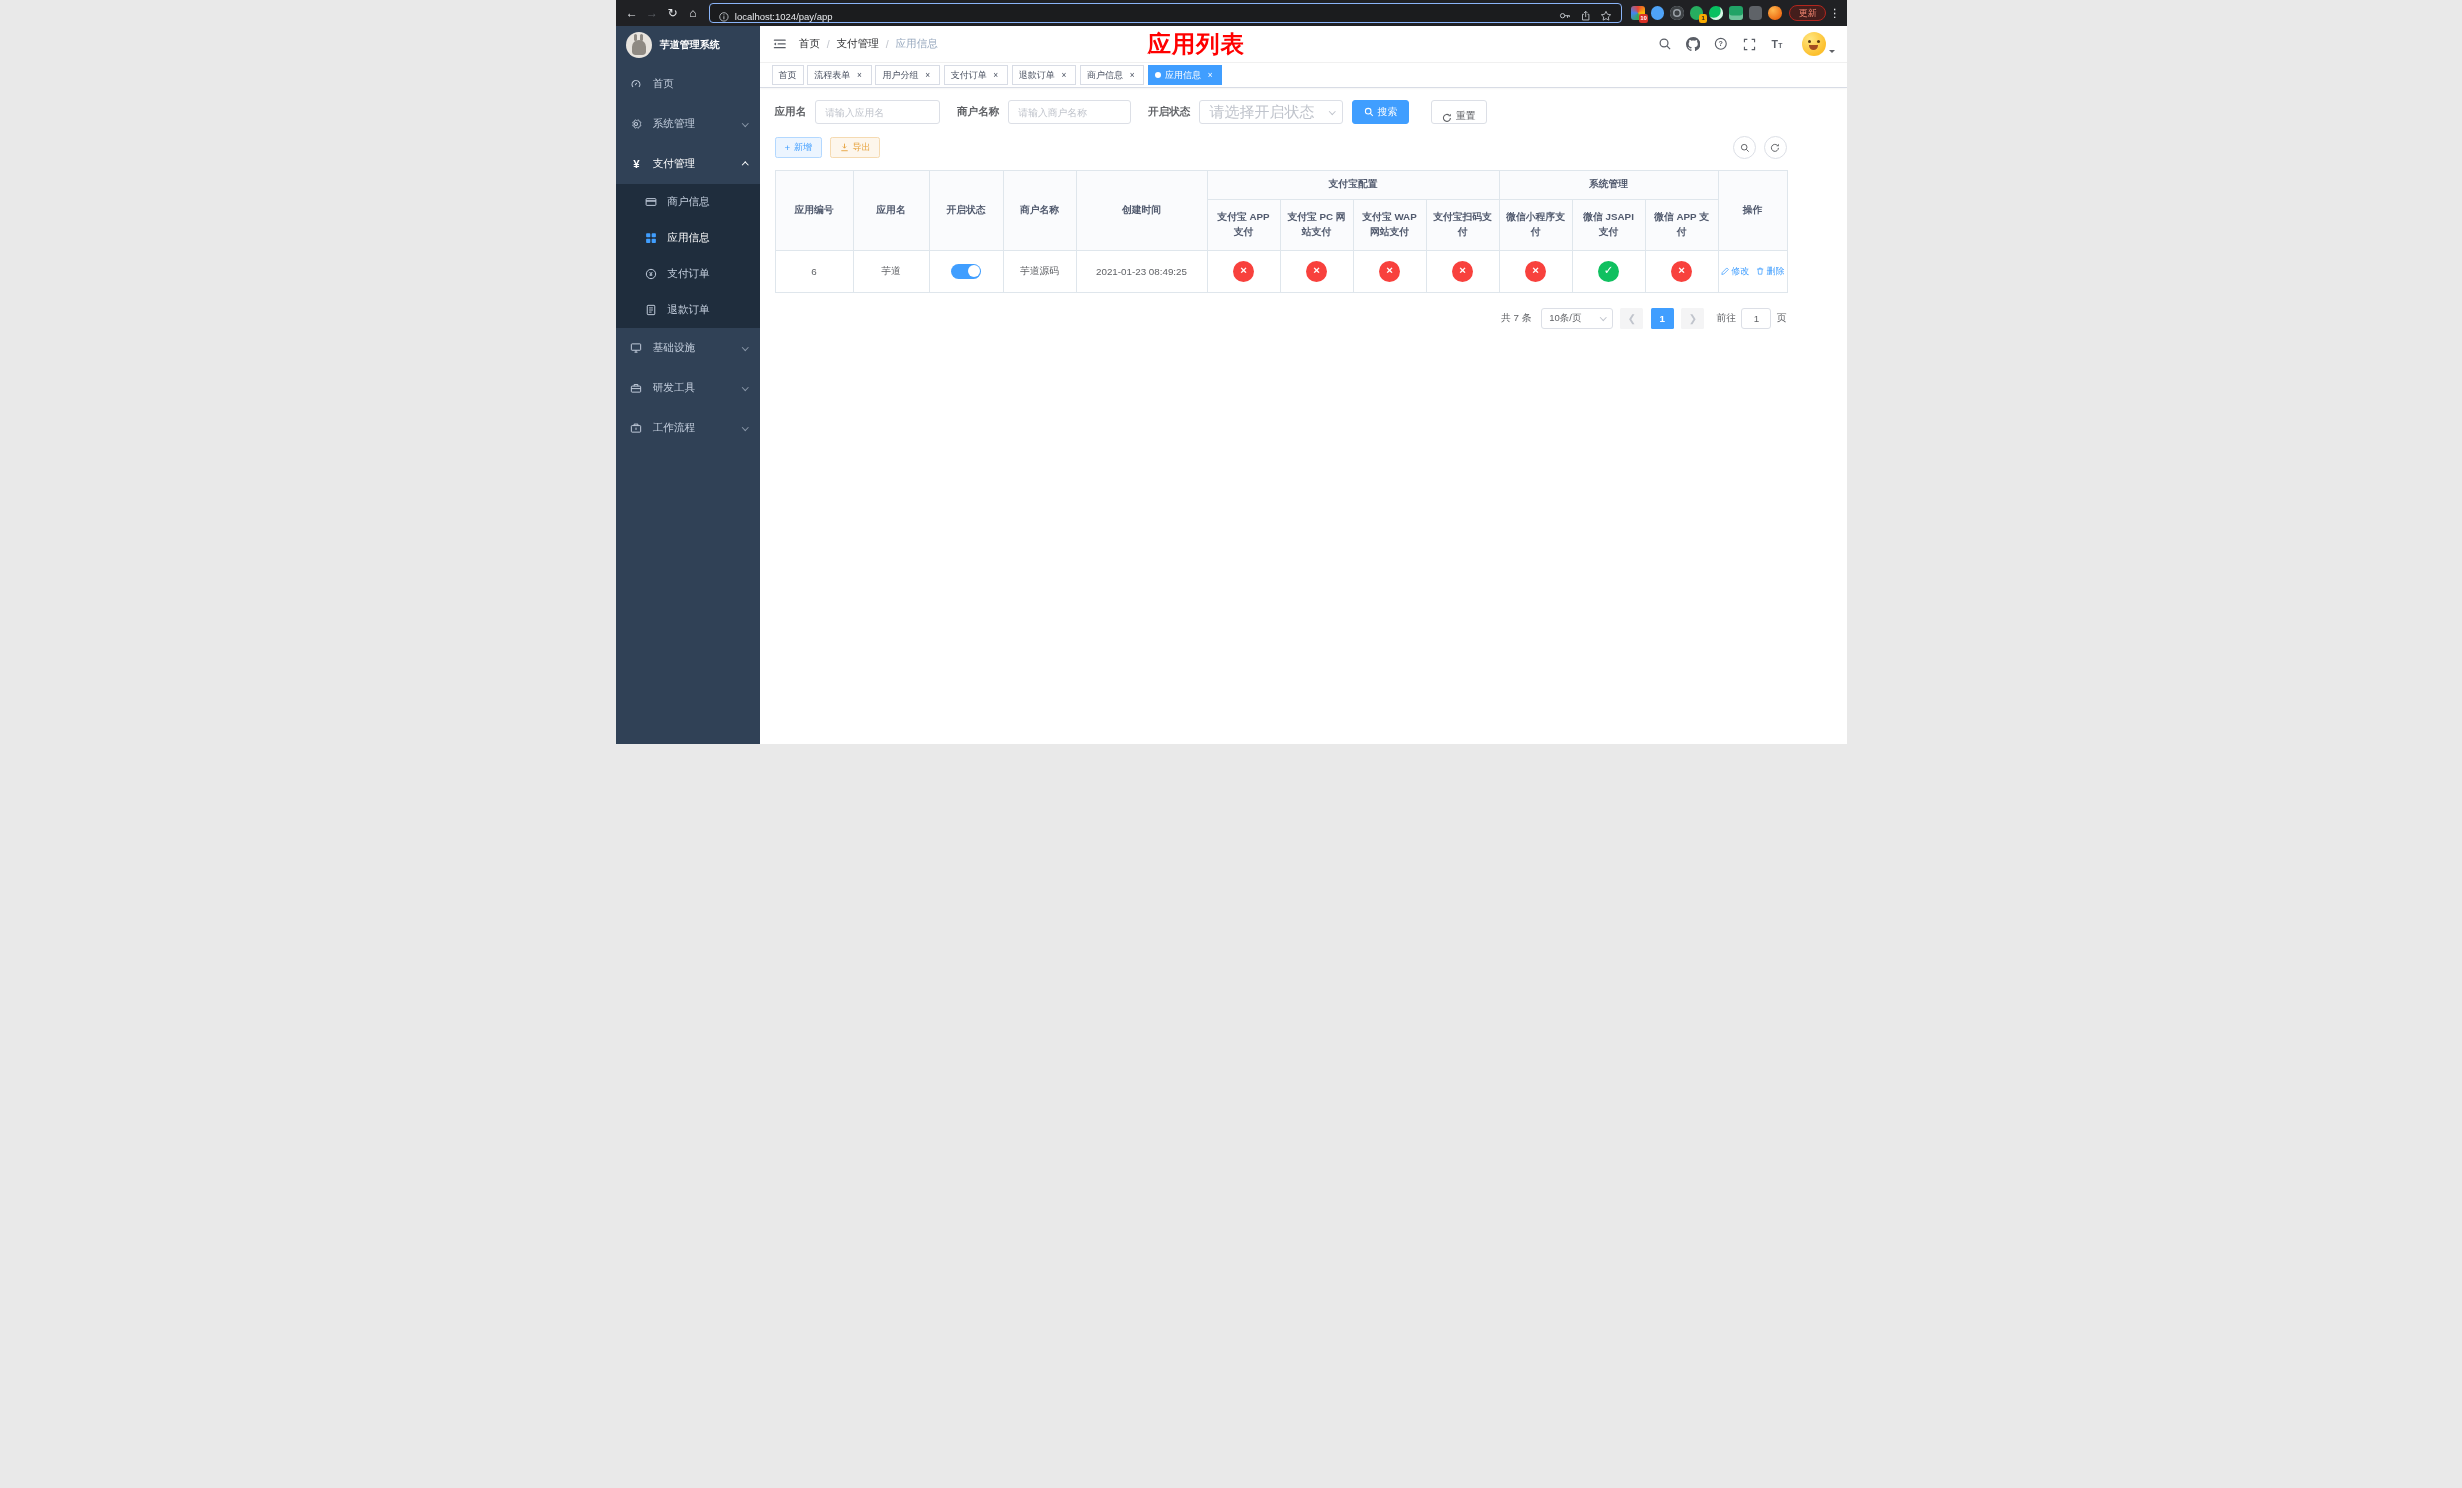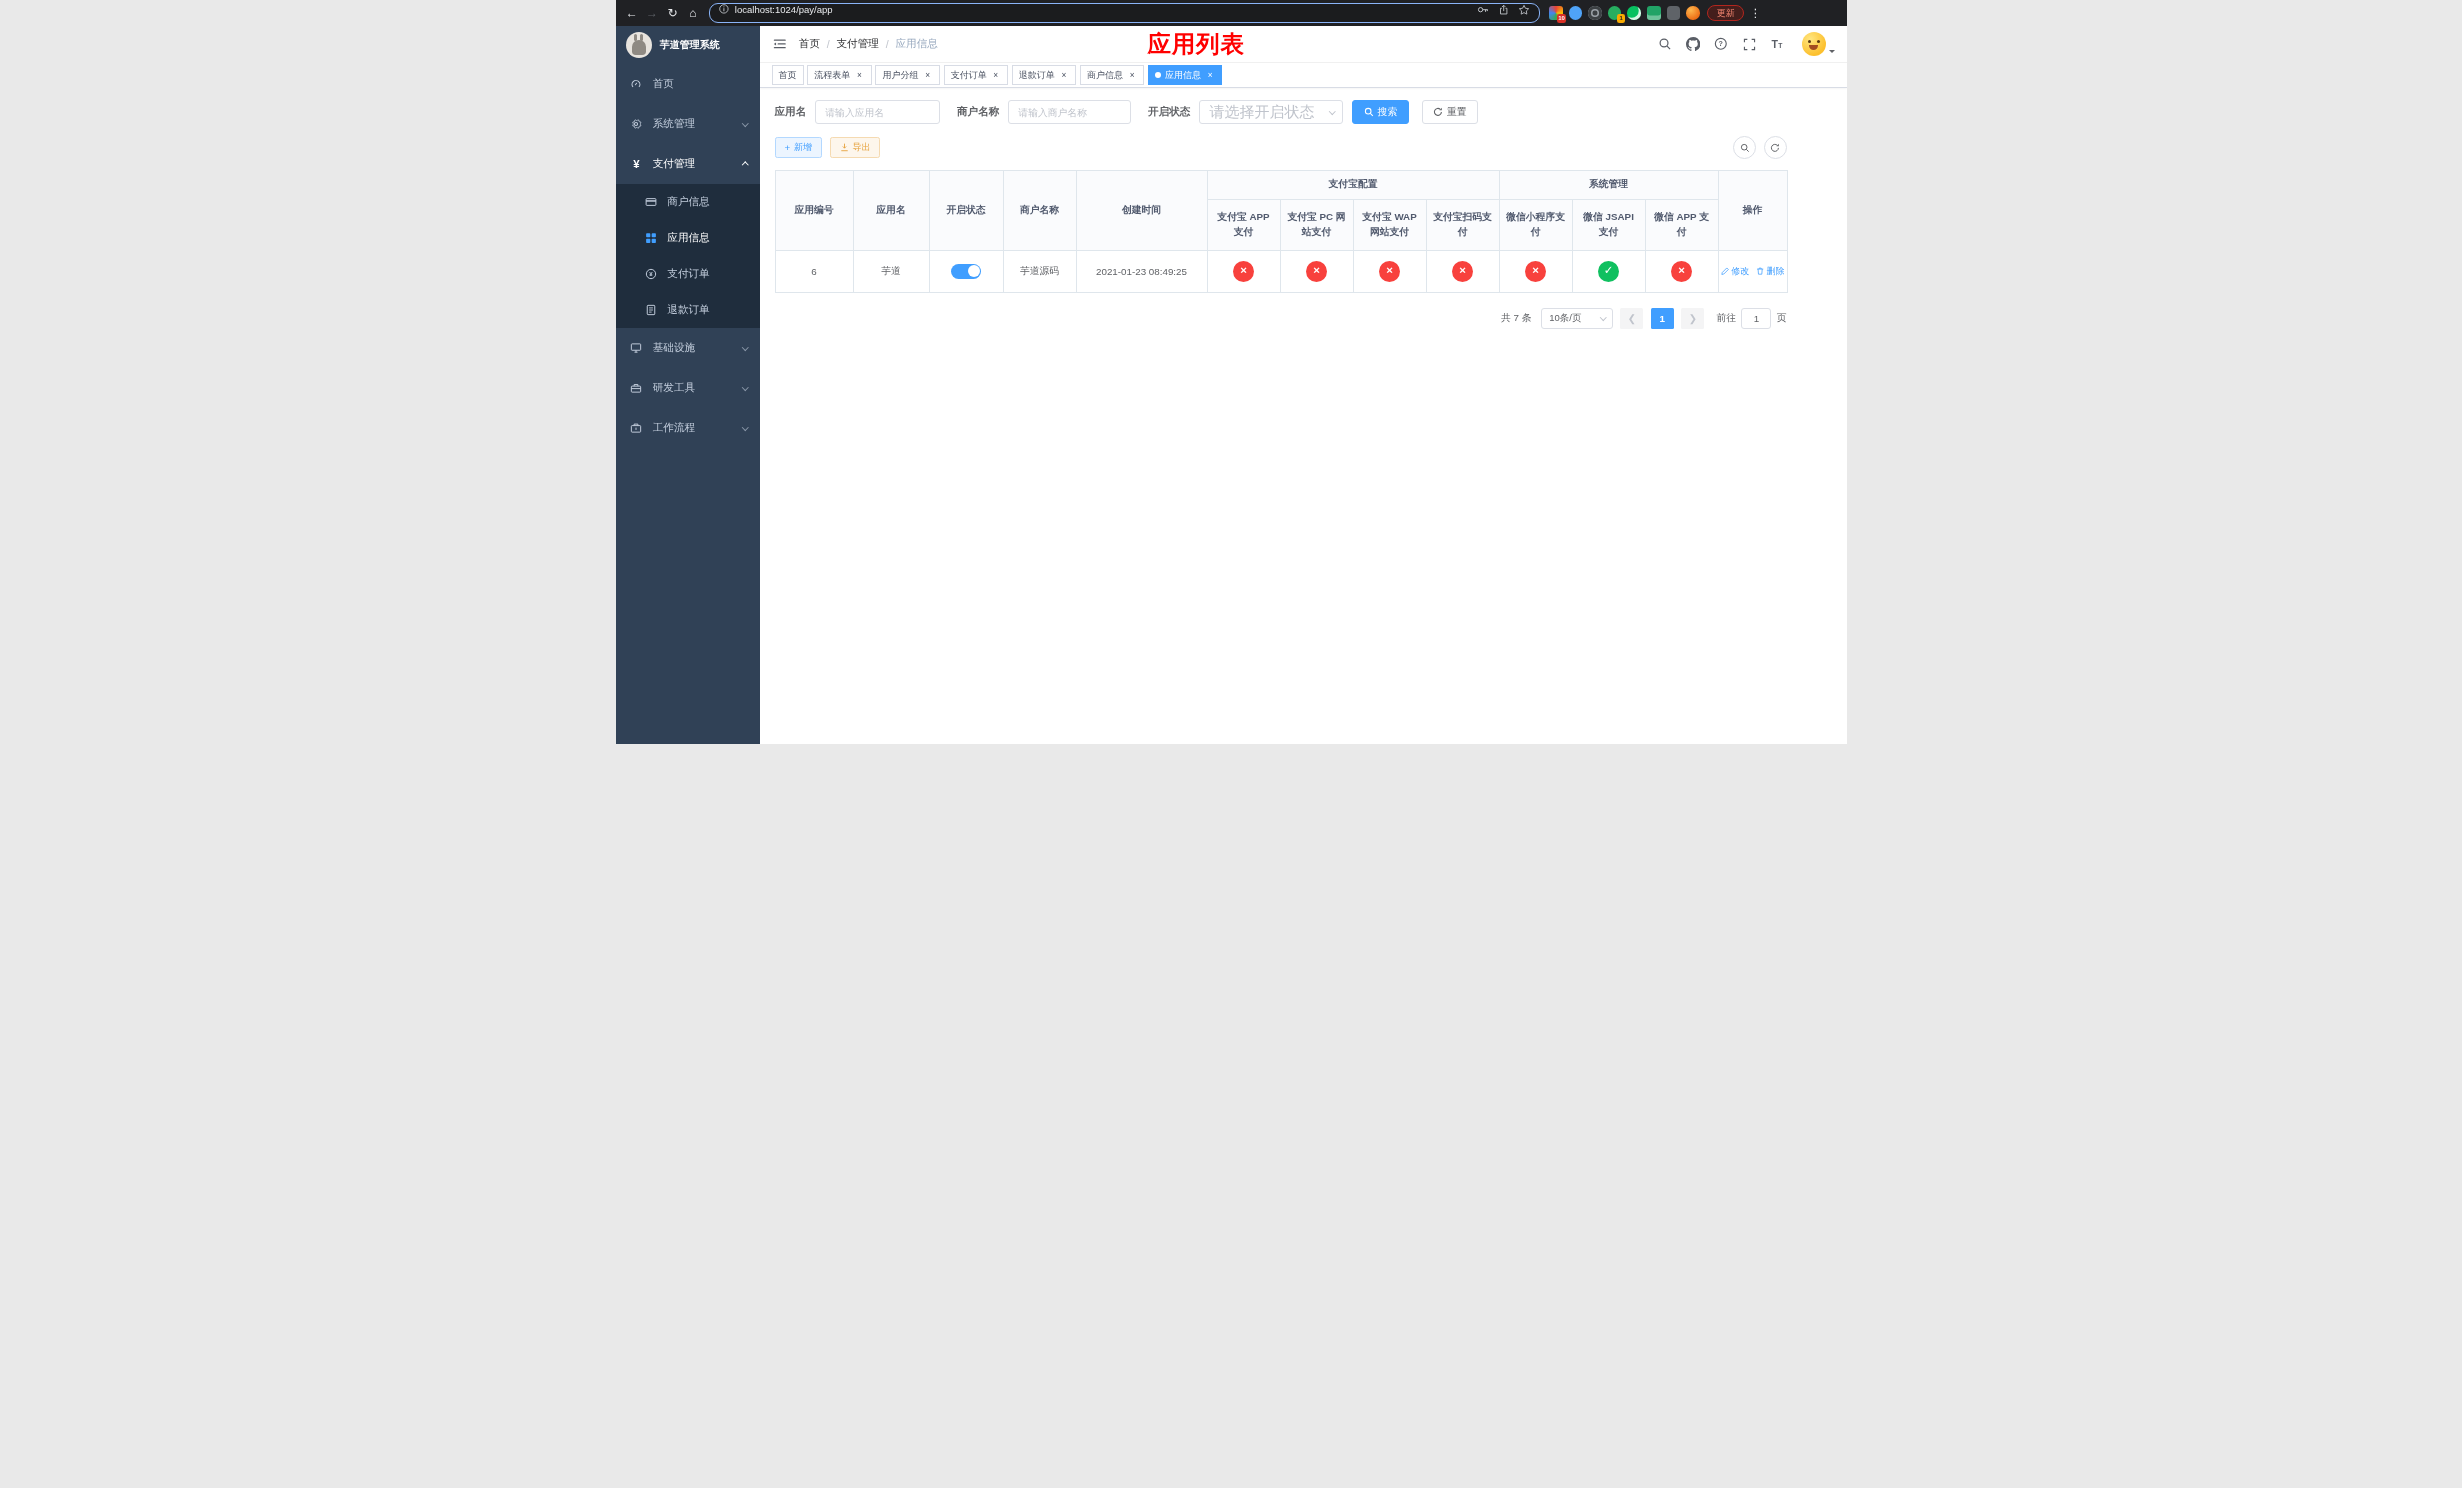--- a/index.html
+++ b/index.html
@@ -5,22 +5,22 @@
   * { margin:0; padding:0; box-sizing:border-box; }
   html,body { background:#e9e9e9; }
   body { font-family:"Liberation Sans","DejaVu Sans",sans-serif; }
   .screen { width:1231px; height:744px; background:#fff; position:relative; overflow:hidden; margin:0 auto; }
 
   
   .browser-bar { height:26px; background:#202124; display:flex; align-items:center; padding:0 6px; }
   .nav-btn { width:20.4px; height:20.4px; display:flex; align-items:center; justify-content:center;
              color:#e8eaed; font-size:12px; border-radius:50%; cursor:pointer; flex-shrink:0; }
   .nav-btn.disabled { color:#5f6368; }
-  .url-bar { width:831px; height:19.7px; border-radius:9px; background:#1b1c1e; border:1.5px solid #8ab4f8;
-             display:flex; align-items:flex-start; padding:0 9px; margin:0 6px; gap:6px; flex-shrink:0; }
+  .url-bar { width:913px; height:19.7px; border-radius:4px; background:#1b1c1e; border:1.5px solid #8ab4f8;
+             display:flex; align-items:flex-end; padding:0 9px; margin:0 6px; gap:6px; flex-shrink:0; }
   .url-bar svg { flex-shrink:0; }
   .url-text { flex:1; color:#e8eaed; font-size:9.5px; white-space:nowrap; overflow:hidden; }
   .url-right-icons { display:flex; align-items:center; gap:9px; color:#bdc1c6; }
   .ext-row { display:flex; align-items:center; gap:6px; margin-left:3px; }
   .ext-icon { width:13.6px; height:13.6px; border-radius:50%; position:relative; cursor:pointer; flex-shrink:0; }
   .ext-icon.square { border-radius:3px; }
   .ext-badge { position:absolute; bottom:-3px; right:-3.8px; background:#d93025; color:#fff; font-size:6px;
                min-width:8.3px; text-align:center; padding:0.8px 1.5px; border-radius:2.3px; line-height:6.8px; font-weight:700; }
   .ext-badge.yellow { background:#f9ab00; color:#202124; }
   .update-chip { margin-left:7.6px; height:16px; padding:0 8.3px; border-radius:8.3px; background:#441e1c;
@@ -88,21 +88,21 @@
   .el-input::placeholder { color:#c0c4cc; }
   .inp-name { width:125px; margin-right:16.7px; }
   .inp-merchant { width:123px; margin-right:16.7px; }
   .el-select { width:144px; height:24px; border:0.8px solid #dcdfe6; border-radius:3px; padding:0 7.6px 0 9px;
                display:flex; align-items:center; justify-content:space-between; cursor:pointer; background:#fff; margin-right:9px; }
   .el-select .ph { color:#c0c4cc; font-size:15px; }
   .sel-chev { width:4.5px; height:4.5px; border-right:1.1px solid #c0c4cc; border-bottom:1.1px solid #c0c4cc; transform:rotate(45deg); margin-top:-2.3px; }
   .btn { height:24px; border-radius:3px; padding:0 10.6px; font-size:9.8px; display:inline-flex; align-items:center;
          gap:3.8px; cursor:pointer; border:0.8px solid transparent; white-space:nowrap; font-family:inherit; }
   .btn-primary { background:#409EFF; border-color:#409EFF; color:#fff; }
-  .btn-plain { background:#fff; border-color:#dcdfe6; color:#606266; margin-left:13px; }
+  .btn-plain { background:#fff; border-color:#dcdfe6; color:#606266; margin-left:22px;align-items:flex-end; }
   .toolbar-row { display:flex; align-items:center; margin-bottom:10.6px; }
   .btn-mini { height:21px; font-size:9px; padding:0 9px; border-radius:2.3px; }
   .btn-add { background:#ecf5ff; border-color:#b3d8ff; color:#409EFF; }
   .btn-export { background:#fdf6ec; border-color:#f5dab1; color:#e6a23c; margin-left:7.6px; }
   .toolbar-right { margin-left:auto; display:flex; gap:7.6px; }
   .circle-btn { width:23px; height:23px; border-radius:50%; border:0.8px solid #dcdfe6; background:#fff;
                 display:flex; align-items:center; justify-content:center; color:#606266; cursor:pointer; }
 
   
   table.grid { border-collapse:collapse; table-layout:fixed; width:1012px; font-size:9.8px; color:#606266; }

